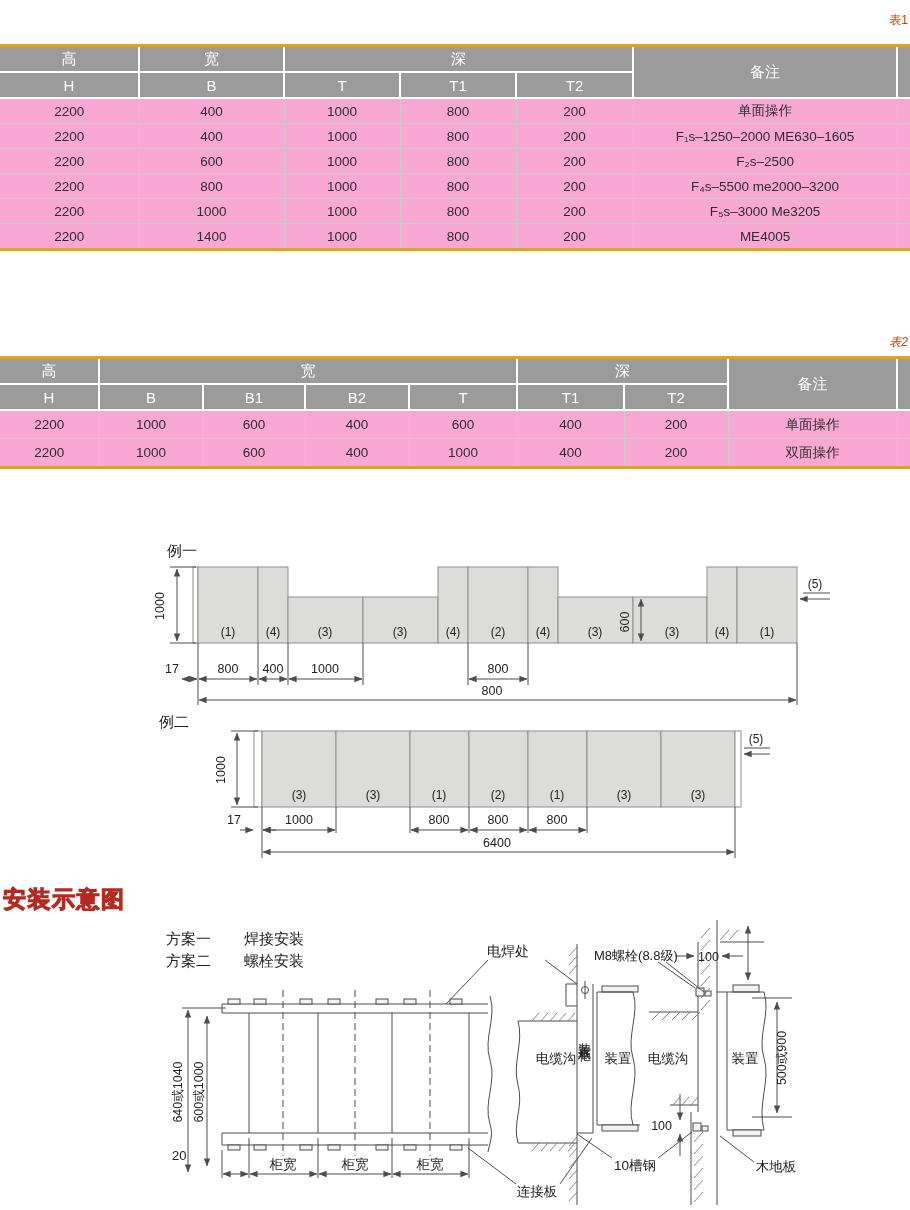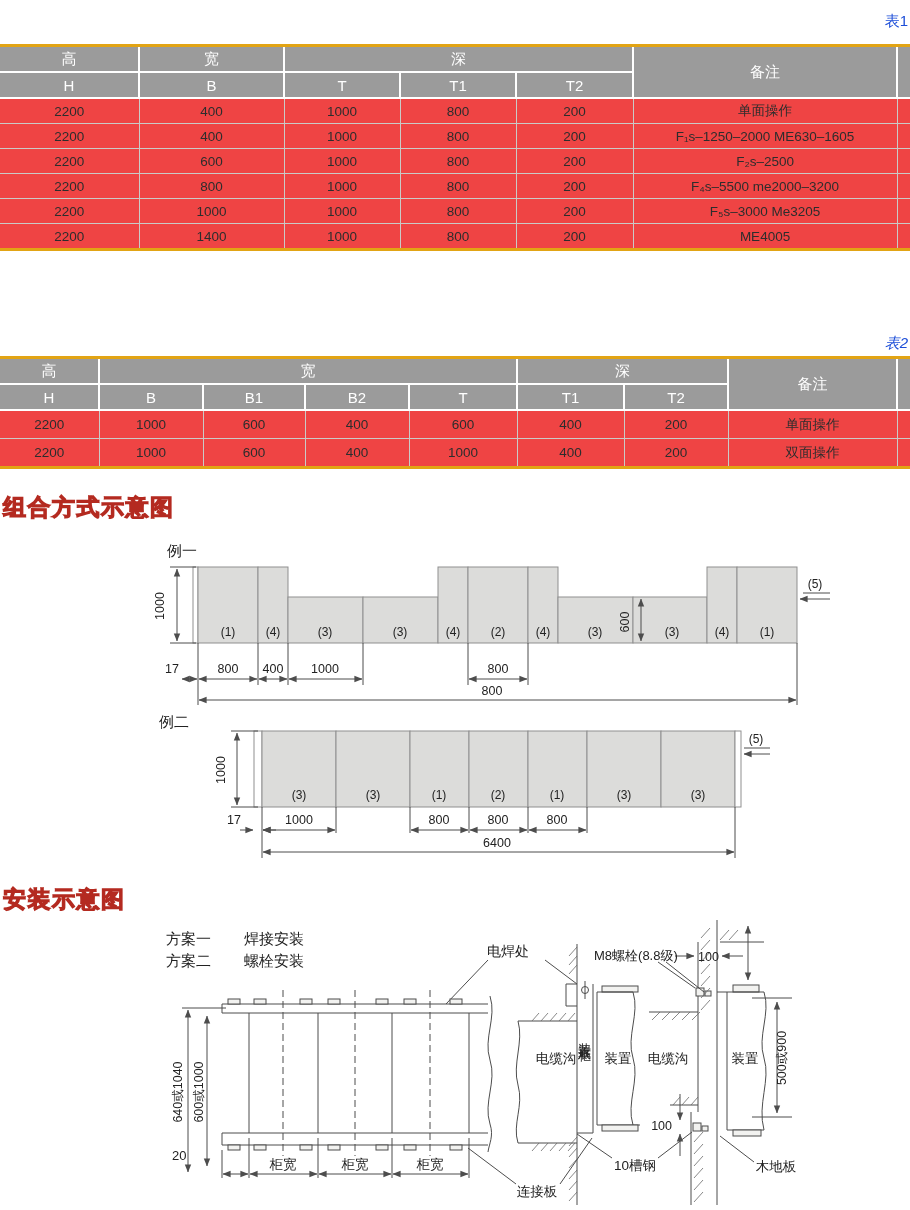--- a/index.html
+++ b/index.html
@@ -4,27 +4,27 @@
 <style>
   html,body{margin:0;padding:0;}
   body{width:910px;height:1210px;position:relative;background:#ffffff;
        font-family:"Liberation Sans", sans-serif;}
   #page{position:absolute;inset:0;width:910px;height:1210px;background:#fff;overflow:hidden;}
 
   .abs{position:absolute;}
   .sec-title{color:#ab241f;font-weight:bold;font-size:21px;letter-spacing:.5px;white-space:nowrap;}
   .hollow{color:#f9efee;-webkit-text-stroke:1.1px #b42a20;font-weight:bold;font-size:23px;
           letter-spacing:1.5px;white-space:nowrap;}
-  .tag{font-size:15px;color:#1d4ed8;}
+  .tag{font-size:12px;color:#c2410c;}
 
   table.dtable{border-collapse:collapse;table-layout:fixed;width:910px;
        border-top:3px solid #e2a414;border-bottom:3px solid #e2a414;}
   table.dtable th{background:#9b9b9b;color:#fff;font-weight:normal;font-size:15px;
        border:2px solid #fff;height:24px;padding:0;text-align:center;}
-  table.dtable td{background:#ef4444;color:#2d2d2d;font-size:13.5px;border:1px solid #cacac7;
+  table.dtable td{background:#f9a8d4;color:#2d2d2d;font-size:13.5px;border:1px solid #cacac7;
        height:24px;padding:0;text-align:center;}
   table.dtable tr > *:first-child{border-left:0;}
   table.dtable tr > *:last-child{border-right:0;}
   table.dtable thead tr:first-child > *{border-top:0;}
   table.dtable tbody tr:last-child > td{border-bottom:0;}
   #mcc-table td{height:27px;}
 
   svg{position:absolute;left:0;overflow:visible;}
   .ln{fill:none;stroke:#4d4d4d;stroke-width:1;}
   .ht{fill:none;stroke:#6a6a6a;stroke-width:.8;}
@@ -185,21 +185,20 @@
         <td>400</td>
         <td>1000</td>
         <td>400</td>
         <td>200</td>
         <td>双面操作</td>
         <td></td>
       </tr>
     </tbody>
   </table>
 
-  <div class="abs hollow" style="left:3px;top:492px;">组合方式示意图</div>
 
   <svg style="top:540px;" width="910" height="175" viewBox="0 0 910 175">
     <defs>
       <marker id="ar1" viewBox="0 0 10 10" refX="9.5" refY="5" markerWidth="8" markerHeight="8" orient="auto-start-reverse">
         <path d="M0,1 L10,5 L0,9 z" fill="#4d4d4d"></path>
       </marker>
     </defs>
     <text class="t15" x="167" y="16">例一</text>
 
     <g>

